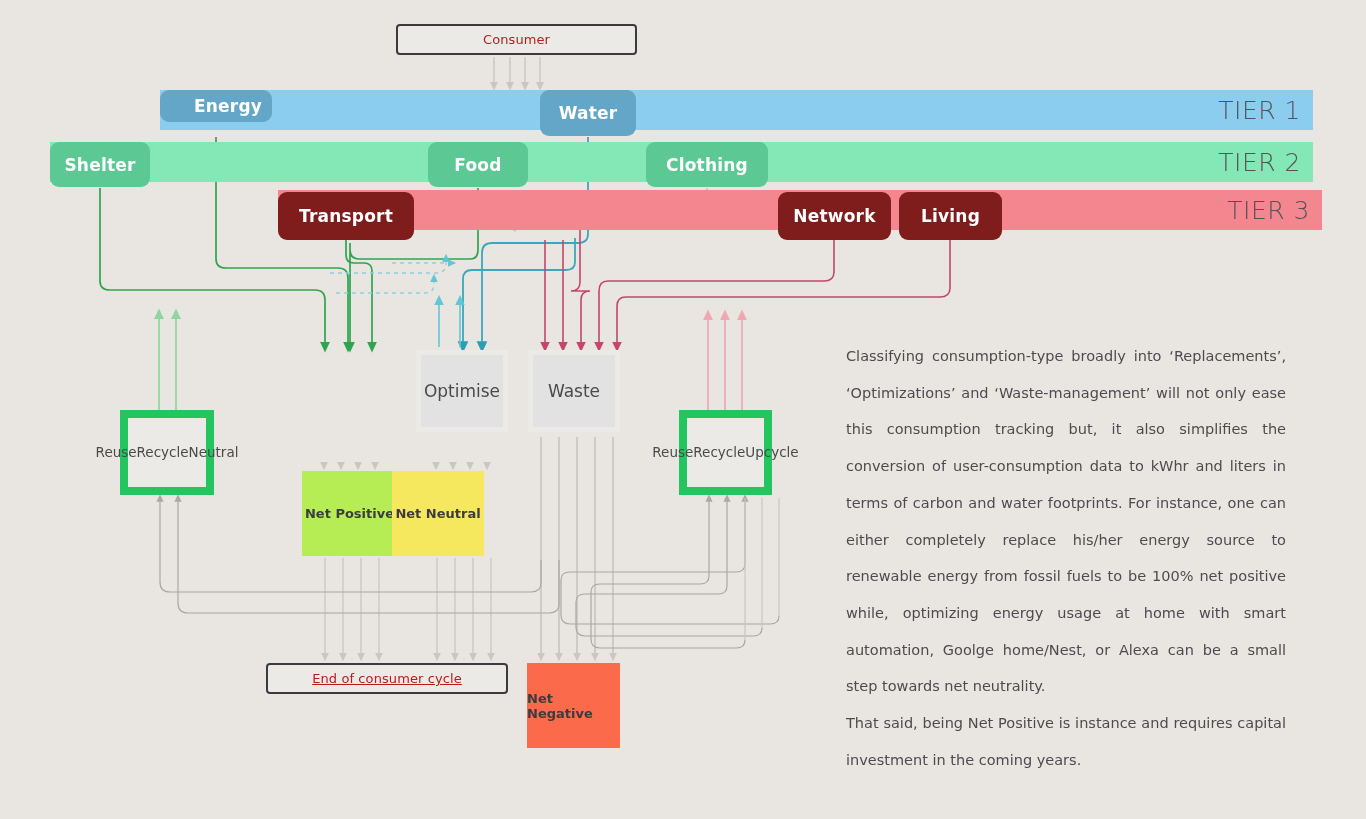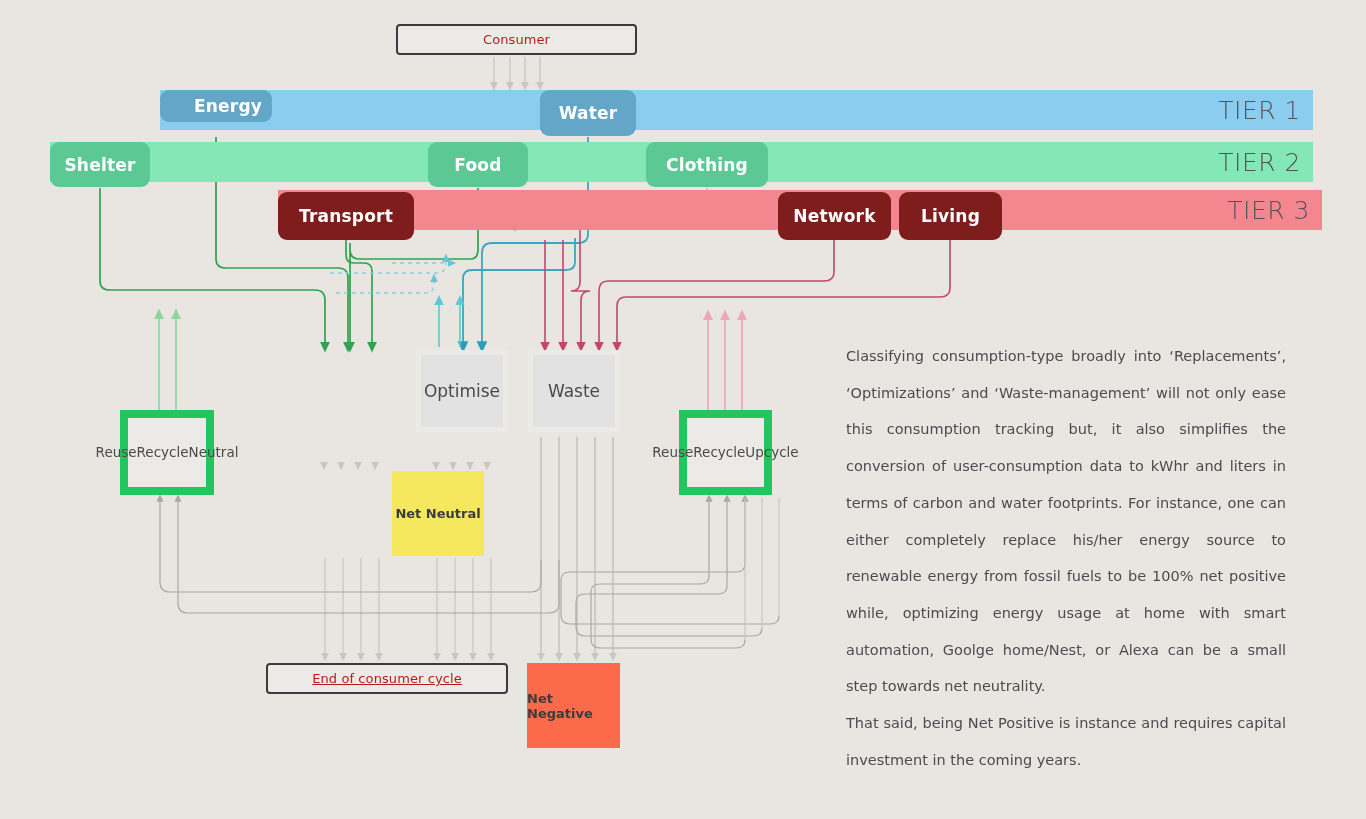--- a/index.html
+++ b/index.html
@@ -278,20 +278,23 @@
     <span>Reuse</span>
     <span>Recycle</span>
     <span>Neutral</span>
   </div>
   <div class="reusebox" style="left:679px;top:410px;width:93px;height:85px;">
     <span>Reuse</span>
     <span>Recycle</span>
     <span>Upcycle</span>
   </div>
 
+  <div class="outcome pos" style="left:302px;top:471px;width:95px;height:85px;">
+    <span>Net Positive</span>
+  </div>
   <div class="outcome neu" style="left:392px;top:471px;width:92px;height:85px;">
     <span>Net Neutral</span>
   </div>
   <div class="outcome neg" style="left:527px;top:663px;width:93px;height:85px;">
     <span>Net Negative</span>
   </div>
 
   <div class="node pill" style="left:266px;top:663px;width:242px;height:31px;text-decoration:underline;">
     <span>End of consumer cycle</span>
   </div>

